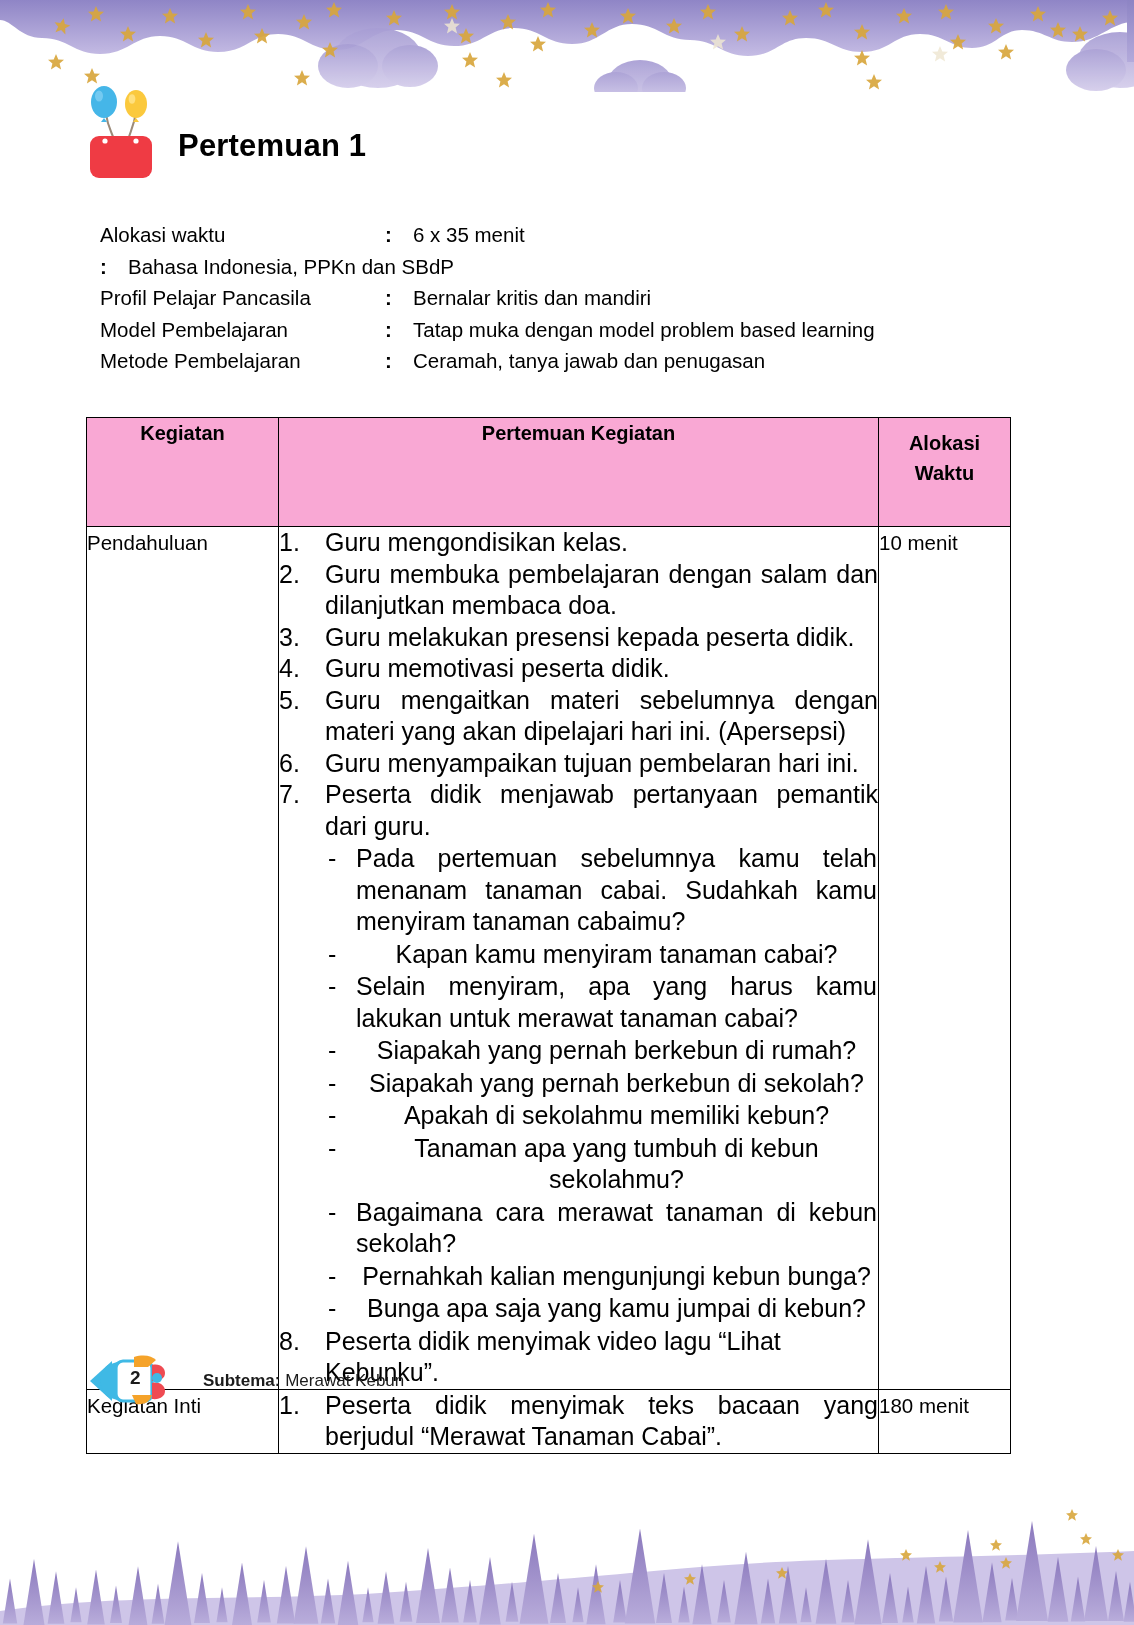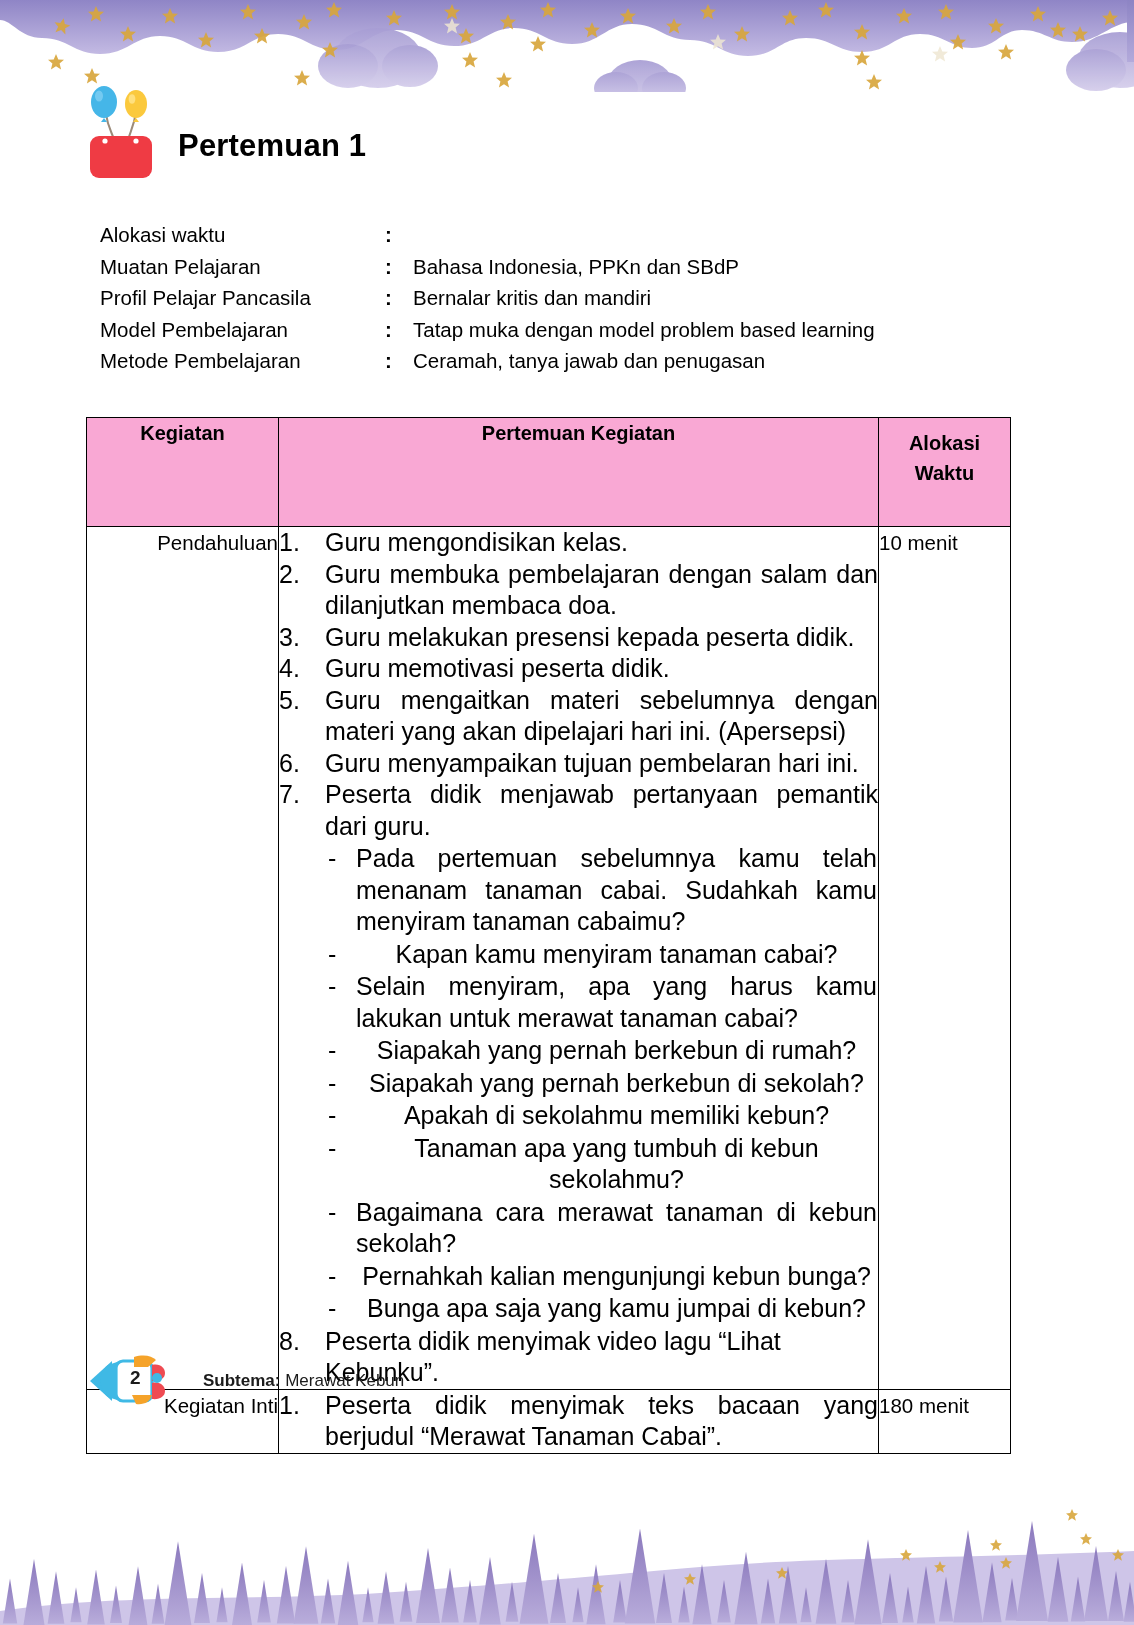--- a/index.html
+++ b/index.html
@@ -96,21 +96,21 @@
     background: #f9a8d4;
     text-align: center;
     font-size: 20px;
     font-weight: bold;
     line-height: 30px;
     padding: 10px 6px 38px 6px;
   }
   thead th.h-alok { padding: 10px 4px 38px 4px; }
 
   td.cell-keg {
-    text-align: right;
+    text-align: left;
     font-size: 20.5px;
     line-height: 31px;
     padding: 9px 4px 8px 4px;
   }
   td.cell-alok {
     font-size: 20.5px;
     line-height: 31px;
     padding: 9px 4px 8px 4px;
   }
   td.cell-desk {
@@ -285,23 +285,23 @@
         <circle cx="58" cy="57" r="2.6" fill="#ffffff"></circle>
       </svg>
     </div>
     <div class="page-title">Pertemuan 1</div>
   </div>
 
   <div class="meta">
     <div class="meta-row">
       <span class="meta-label">Alokasi waktu</span>
       <span class="meta-colon">:</span>
+      <span class="meta-value">6 x 35 menit</span>
     </div>
     <div class="meta-row">
-      <span class="meta-label">Muatan Pelajaran</span>
       <span class="meta-colon">:</span>
       <span class="meta-value">Bahasa Indonesia, PPKn dan SBdP</span>
     </div>
     <div class="meta-row">
       <span class="meta-label">Profil Pelajar Pancasila</span>
       <span class="meta-colon">:</span>
       <span class="meta-value">Bernalar kritis dan mandiri</span>
     </div>
     <div class="meta-row">
       <span class="meta-label">Model Pembelajaran</span>

